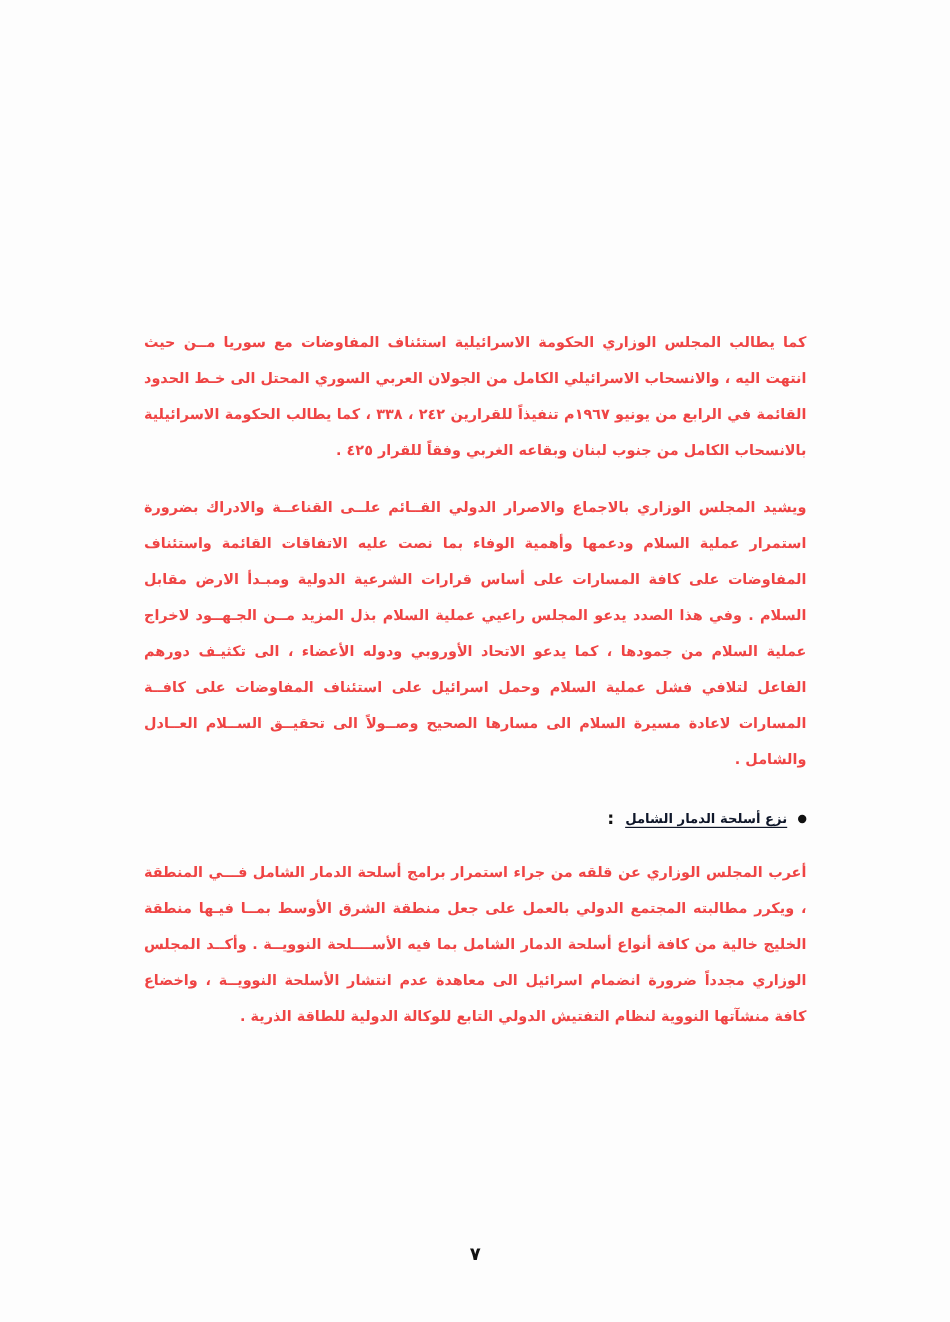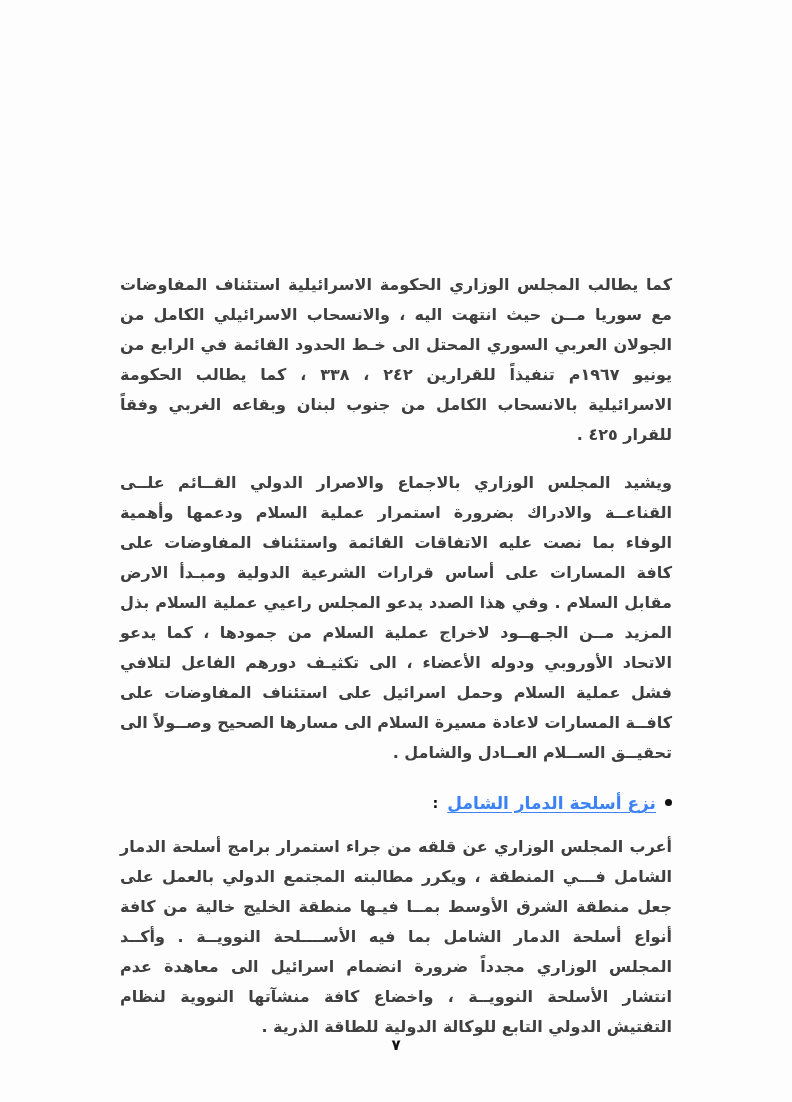--- a/index.html
+++ b/index.html
@@ -22,49 +22,49 @@
   }
   .content {
     position: absolute;
     top: 270px;
     right: 120px;
     left: 120px;
     direction: rtl;
     text-align: justify;
   }
   .para {
-    font-size: 16px;
+    font-size: 12px;
     line-height: 30px;
     letter-spacing: 0px;
     text-align: justify;
     text-justify: inter-word;
     margin: 0 0 18px 0;
-    color: #404040;
+    color: #ef4444;
     font-weight: 600;
   }
   .heading-row {
     display: flex;
     flex-direction: row;
     align-items: flex-start;
     gap: 9px;
     margin: 22px 0 16px 0;
   }
   .bullet {
     width: 7px;
     height: 7px;
     background: #111;
     border-radius: 50%;
     margin-top: 9px;
     flex: 0 0 auto;
   }
   .heading-text {
-    font-size: 17px;
+    font-size: 11px;
     font-weight: 700;
     line-height: 26px;
-    color: #3b82f6;
+    color: #0f172a;
     text-decoration: underline;
     text-underline-offset: 3px;
   }
   .heading-colon {
     font-size: 14.5px;
     font-weight: 700;
     line-height: 26px;
     color: #111;
   }
   .page-number {

